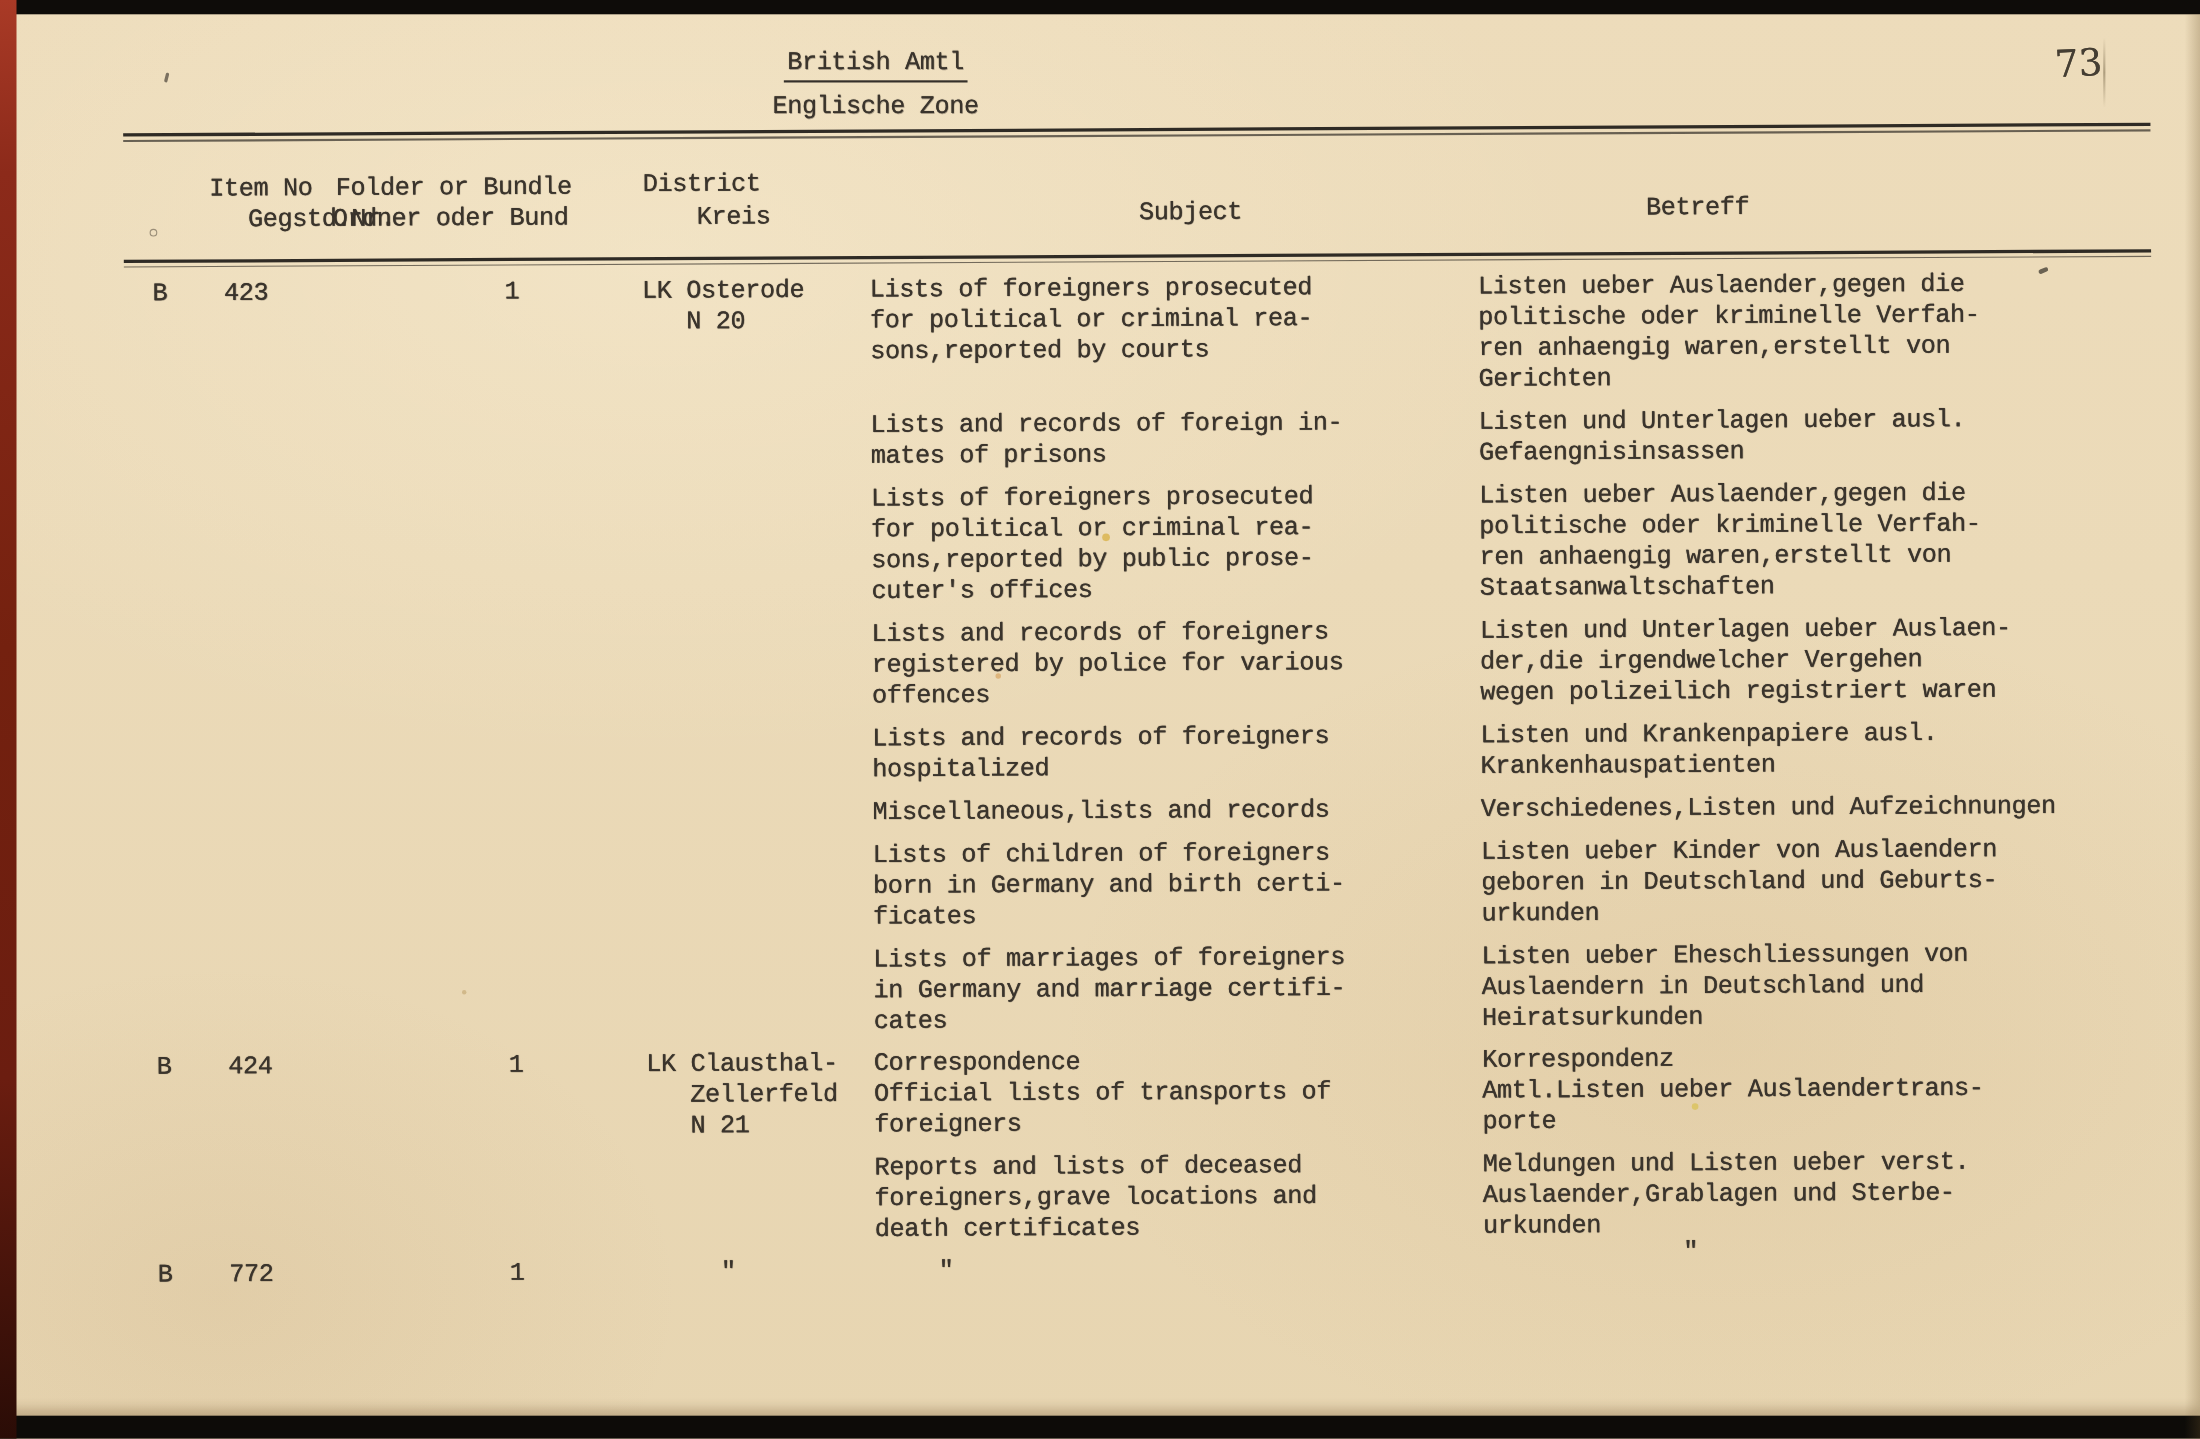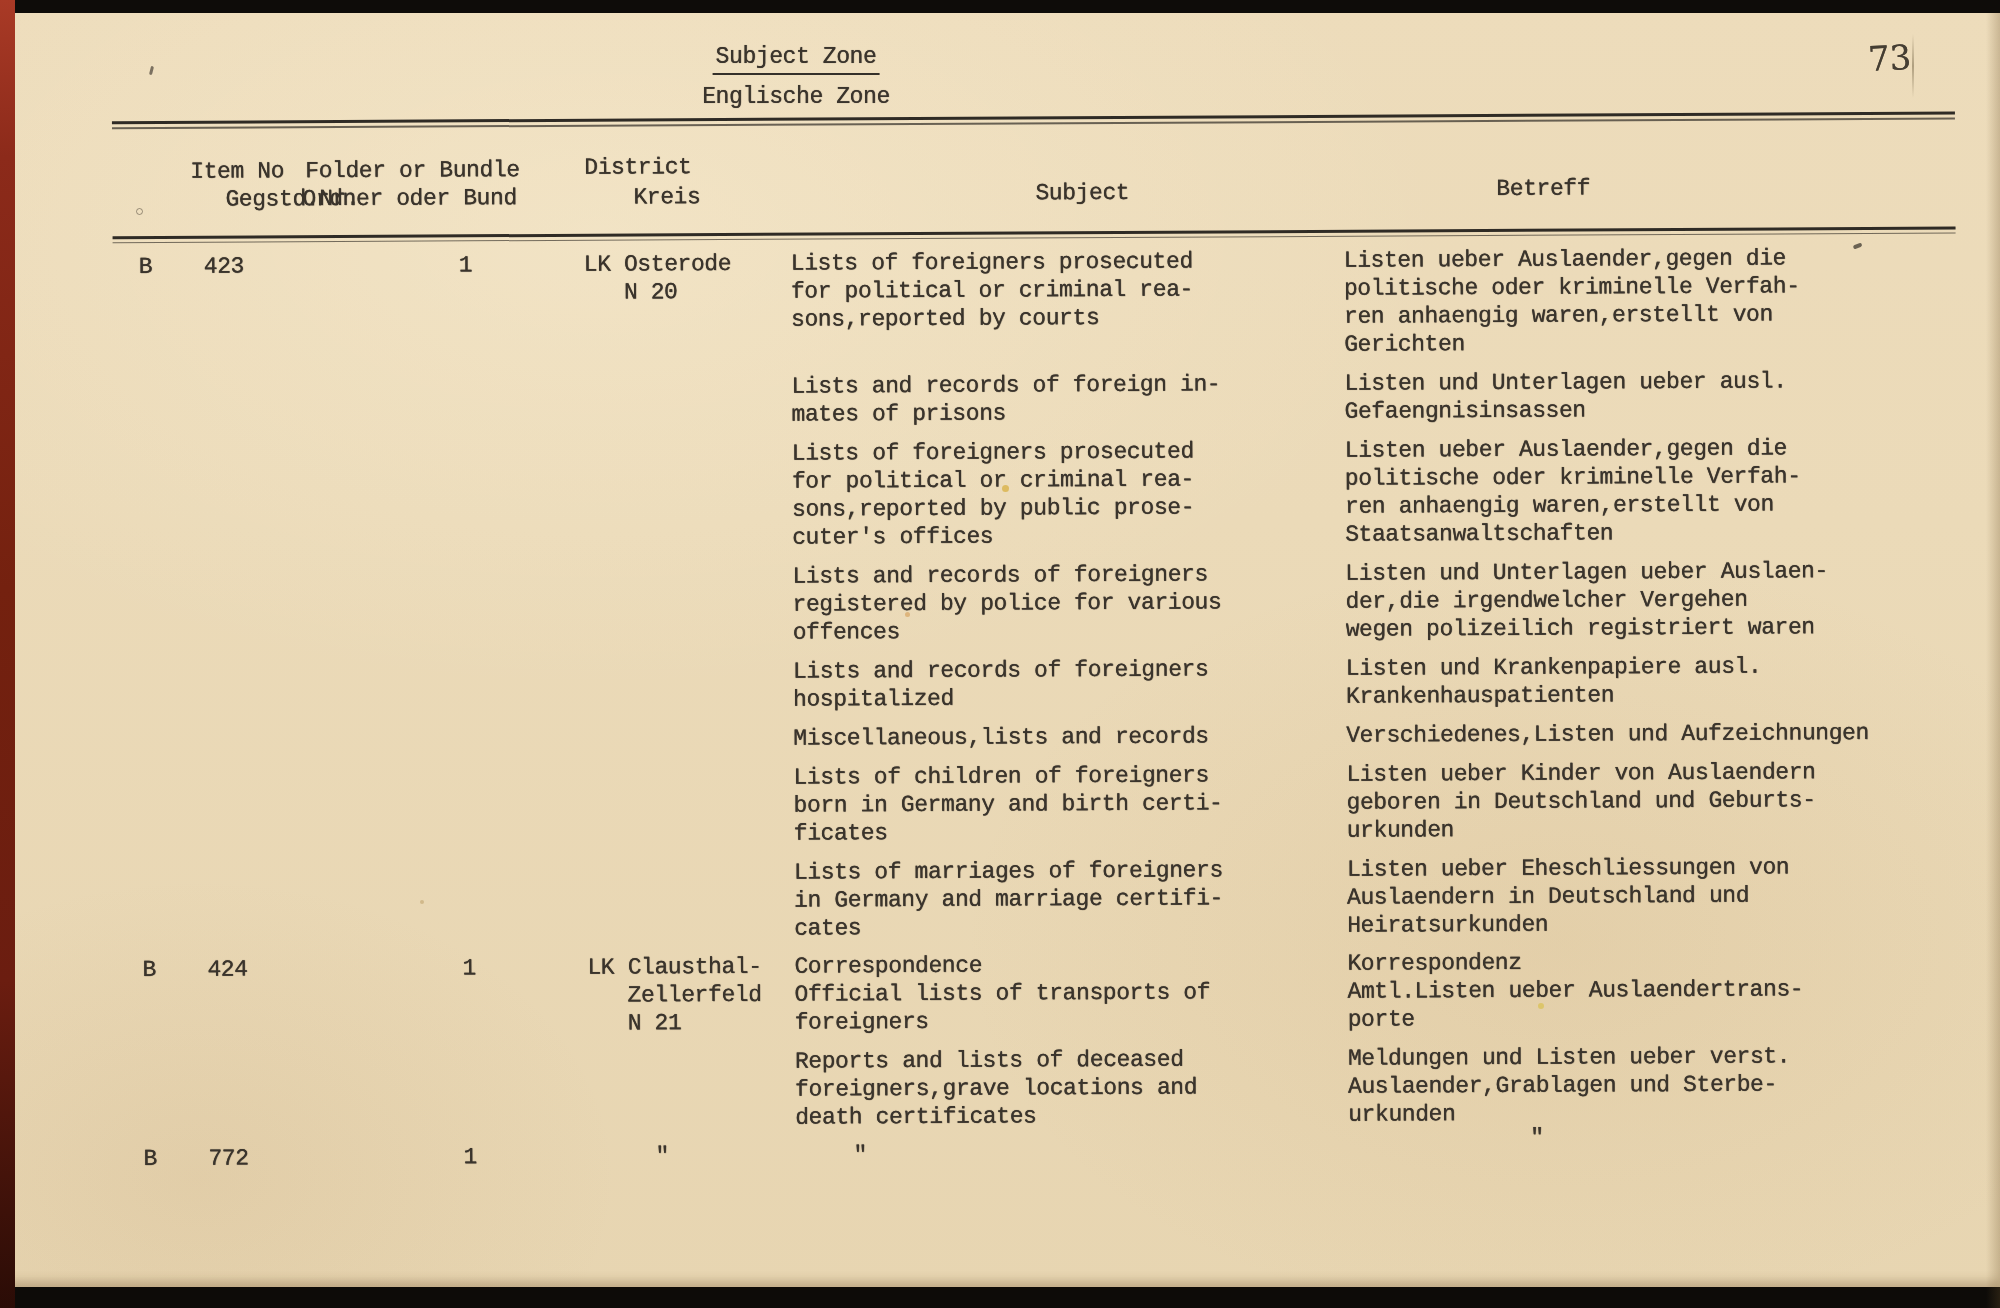--- a/index.html
+++ b/index.html
@@ -77,21 +77,21 @@
   .sp4{left:1853px;top:244px;width:9px;height:3.5px;background:#3f3930;border-radius:2px;transform:rotate(-22deg);opacity:.75;}
   .sp5{left:905px;top:612px;width:5px;height:5px;background:#cf9040;border-radius:50%;opacity:.5;}
   .sp6{left:420px;top:900px;width:4px;height:4px;background:#b99a60;border-radius:50%;opacity:.5;}
   .sp7{left:136px;top:208px;width:7px;height:7px;border:1.2px solid rgba(70,62,50,.5);border-radius:50%;}
 </style>
 </head>
 <body>
 
 <div class="page">
 
-  <div class="title-en t">Subject Zone</div>
+  <div class="title-en t">British Amtl</div>
   <div class="title-de t">Englische Zone</div>
   <div class="page-number">73</div>
   <div class="crease"></div>
 
   <div class="typed">
     <div class="rule rule-t1"></div>
     <div class="rule rule-t2"></div>
 
     <div class="hdr t h-item1">Item No</div>
     <div class="hdr t h-item2">Gegstd.Nr.</div>

